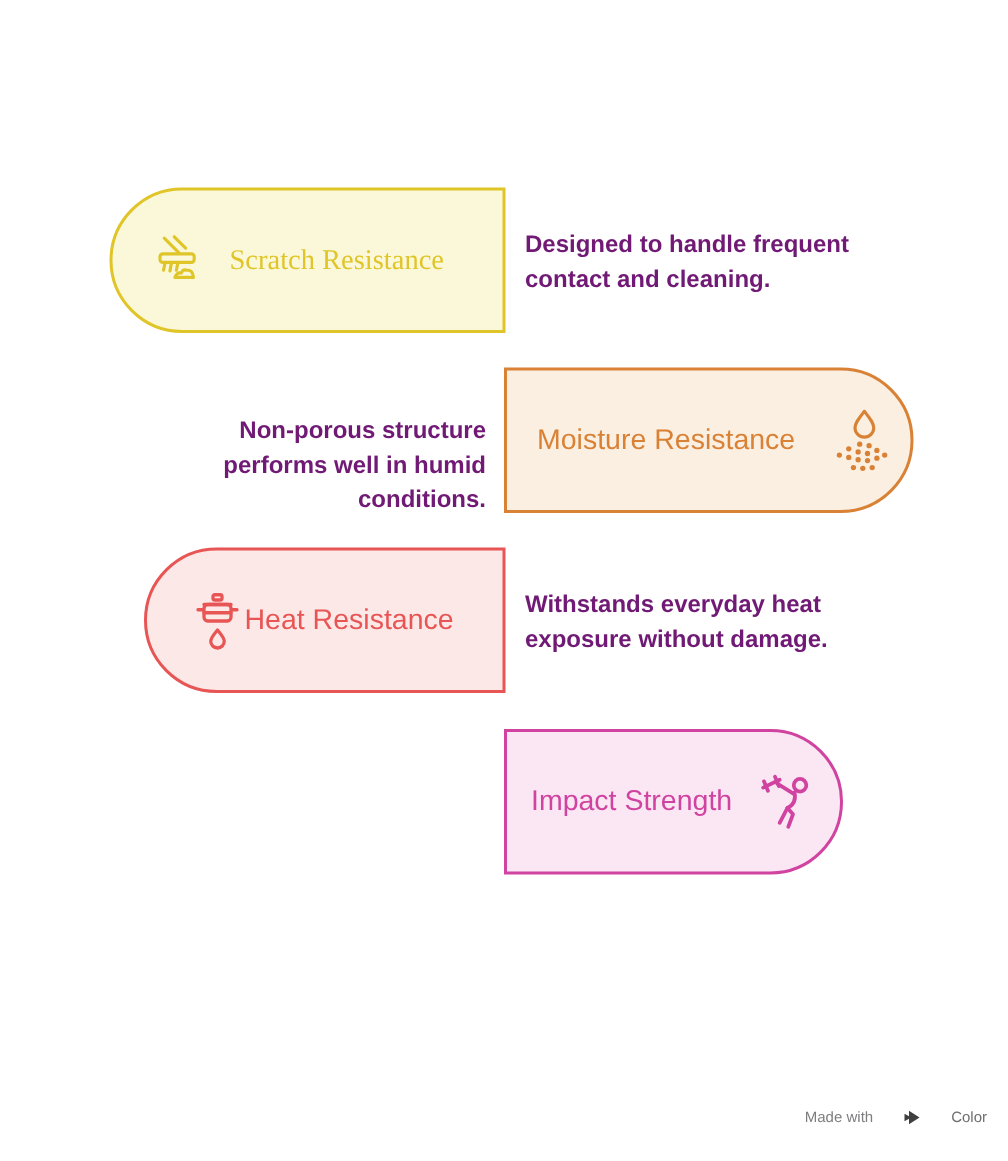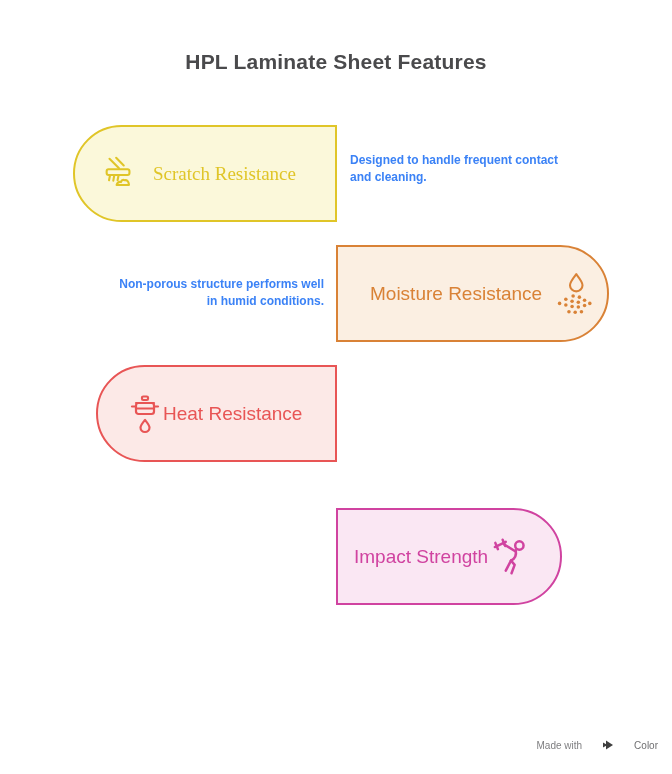--- a/index.html
+++ b/index.html
@@ -16,47 +16,46 @@
     position:absolute; height:97px; box-sizing:border-box;
     border:2px solid var(--main); background:var(--bg); color:var(--main);
     display:flex; align-items:center;
   }
   .cap-left  { border-radius:52px 0 0 52px; }
   .cap-right { border-radius:0 52px 52px 0; }
   .card-label { font-size:19px; color:var(--main); white-space:nowrap; }
   .icon { display:flex; align-items:center; justify-content:center; flex:0 0 auto; }
   .icon svg { display:block; }
   #card1 { left:73px;  top:125px; width:264px; padding-left:25px; gap:15px;font-family:Liberation Serif, serif; }
-  #card2 { left:336px; top:245px; width:273px; padding:0 12px 0 32px; justify-content:space-between; }
+  #card2 { left:336px; top:245px; width:273px; padding:0 12px 0 20px; justify-content:space-between; }
   #card3 { left:96px;  top:365px; width:241px; padding-left:29px; }
-  #card4 { left:336px; top:508px; width:226px; padding:0 12px 0 16px; justify-content:flex-start; }
+  #card4 { left:336px; top:486px; width:226px; padding:0 12px 0 16px; justify-content:space-between; }
   #card5 { left:120px; top:605px; width:217px; padding-left:24px; gap:14px; }
   .desc {
     position:absolute; width:218px; margin:0;
-    font-size:12px; font-weight:bold; color:#3b82f6; line-height:1.45;
+    font-size:16px; font-weight:bold; color:#701a75; line-height:1.45;
   }
   #desc1 { left:350px; top:152px; }
   #desc2 { left:106px; top:276px; text-align:right; }
   #desc3 { left:350px; top:392px; }
   #desc4 { left:106px; top:513px; text-align:right; }
   #desc5 { left:350px; top:632px; }
   .watermark {
     position:absolute; top:739px; right:14px;
     display:flex; align-items:center; gap:20px;
     font-size:10px; color:#7e7e80;
   }
   .watermark .brand { color:#6f6f71; }
   .wm-icon { color:#3f3f3f; display:flex; align-items:center; }
 </style>
 </head>
 <body>
 
 <div class="canvas">
 
-  <h1 class="title">HPL Laminate Sheet Features</h1>
 
   <div class="card cap-left" id="card1" style="--main: #e0c528; --bg: #fbf8da;">
     <span class="icon">
       <svg width="38" height="38" viewBox="0 0 40 40" fill="none" stroke="currentColor" stroke-width="2.2" stroke-linecap="round" stroke-linejoin="round">
         <path d="M10 4 L20 14"></path>
         <path d="M17 3 L25 11"></path>
         <rect x="7" y="15" width="24" height="6" rx="2"></rect>
         <path d="M10.5 21.5 l-1 5"></path>
         <path d="M15 21.5 l-1 5.5"></path>
         <path d="M19.5 21.5 l-1 5"></path>
@@ -101,20 +100,21 @@
         <path d="M9 9 h18"></path>
         <path d="M5 12.5 h3.5"></path>
         <path d="M27.5 12.5 h3.5"></path>
         <rect x="9" y="9" width="18" height="11" rx="2.5"></rect>
         <path d="M9 14.5 h18"></path>
         <path d="M18 26 c-2.8 3.4 -4.5 5.3 -4.5 7.5 a4.5 4.5 0 0 0 9 0 c0 -2.2 -1.7 -4.1 -4.5 -7.5 z"></path>
       </svg>
     </span>
     <span class="card-label">Heat Resistance</span>
   </div>
+  <p class="desc" id="desc3">Withstands everyday heat exposure without damage.</p>
 
   <div class="card cap-right" id="card4" style="--main: #d043a0; --bg: #fae7f3;">
     <span class="card-label">Impact Strength</span>
     <span class="icon">
       <svg width="46" height="46" viewBox="0 0 44 44" fill="none" stroke="currentColor" stroke-width="2.4" stroke-linecap="round" stroke-linejoin="round">
         <circle cx="30" cy="11" r="4"></circle>
         <path d="M6.5 12.5 L17 7.5"></path>
         <path d="M7 8.5 l2.5 6"></path>
         <path d="M14 5.5 l2.5 6"></path>
         <path d="M26 16.5 L15.5 10"></path>

